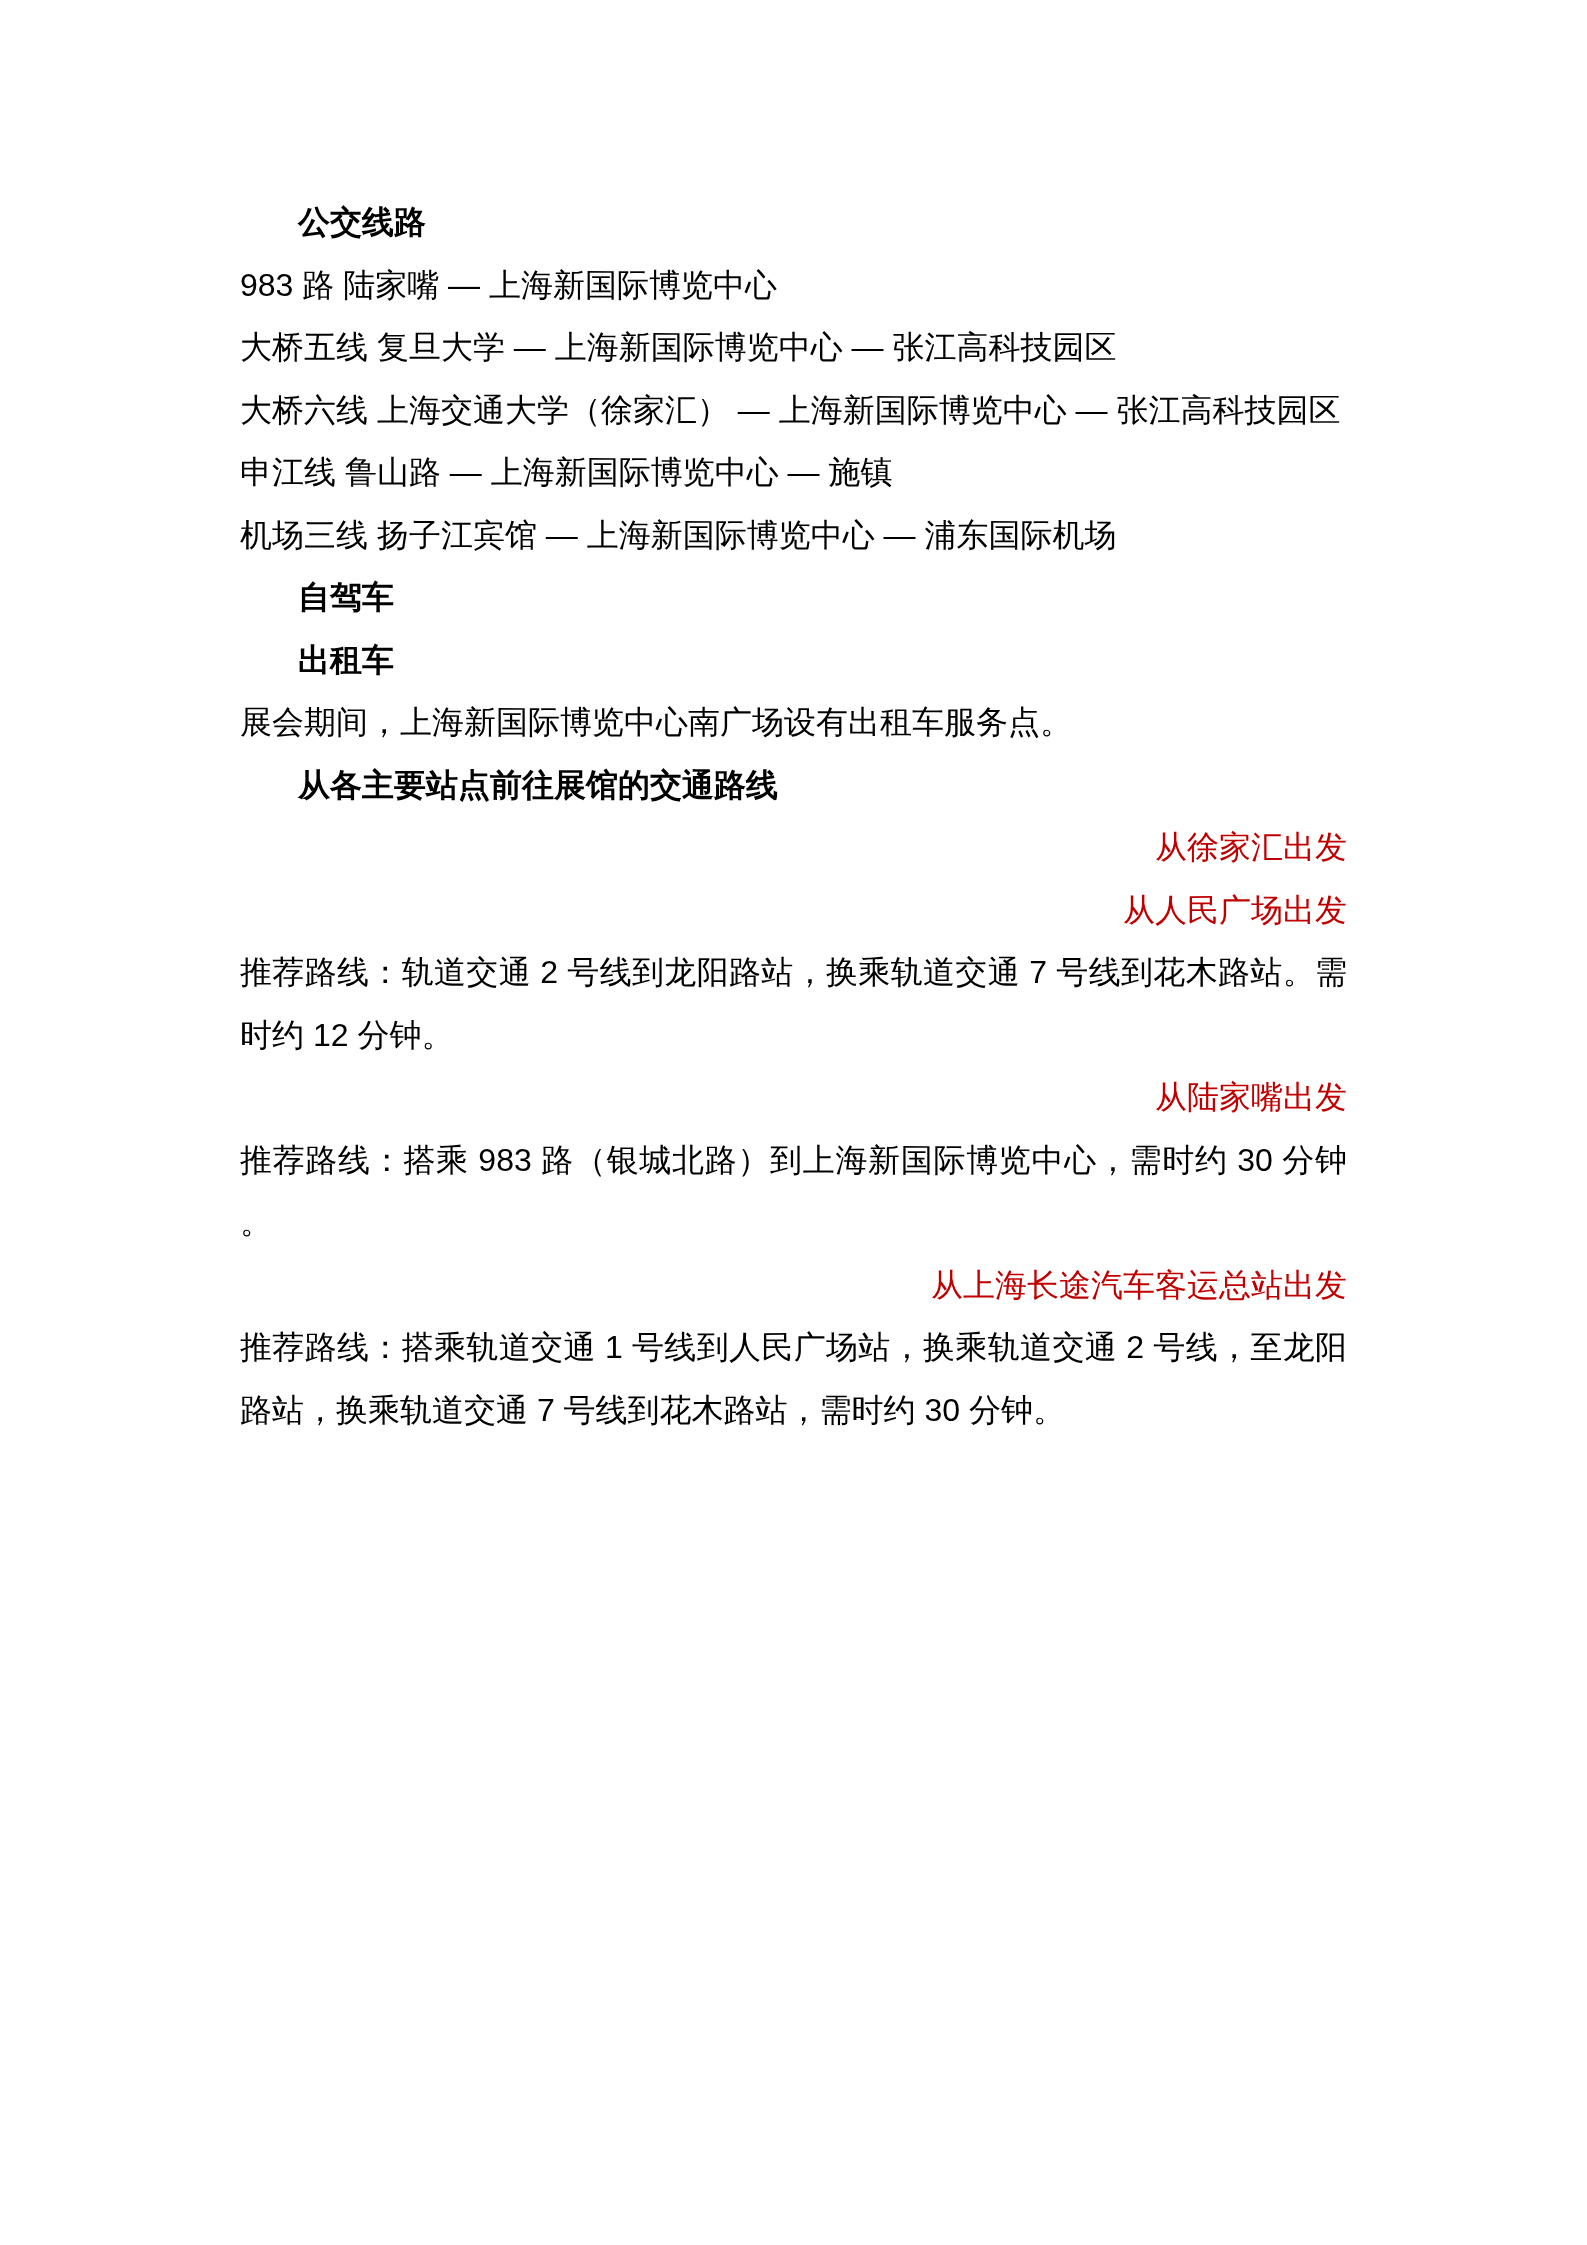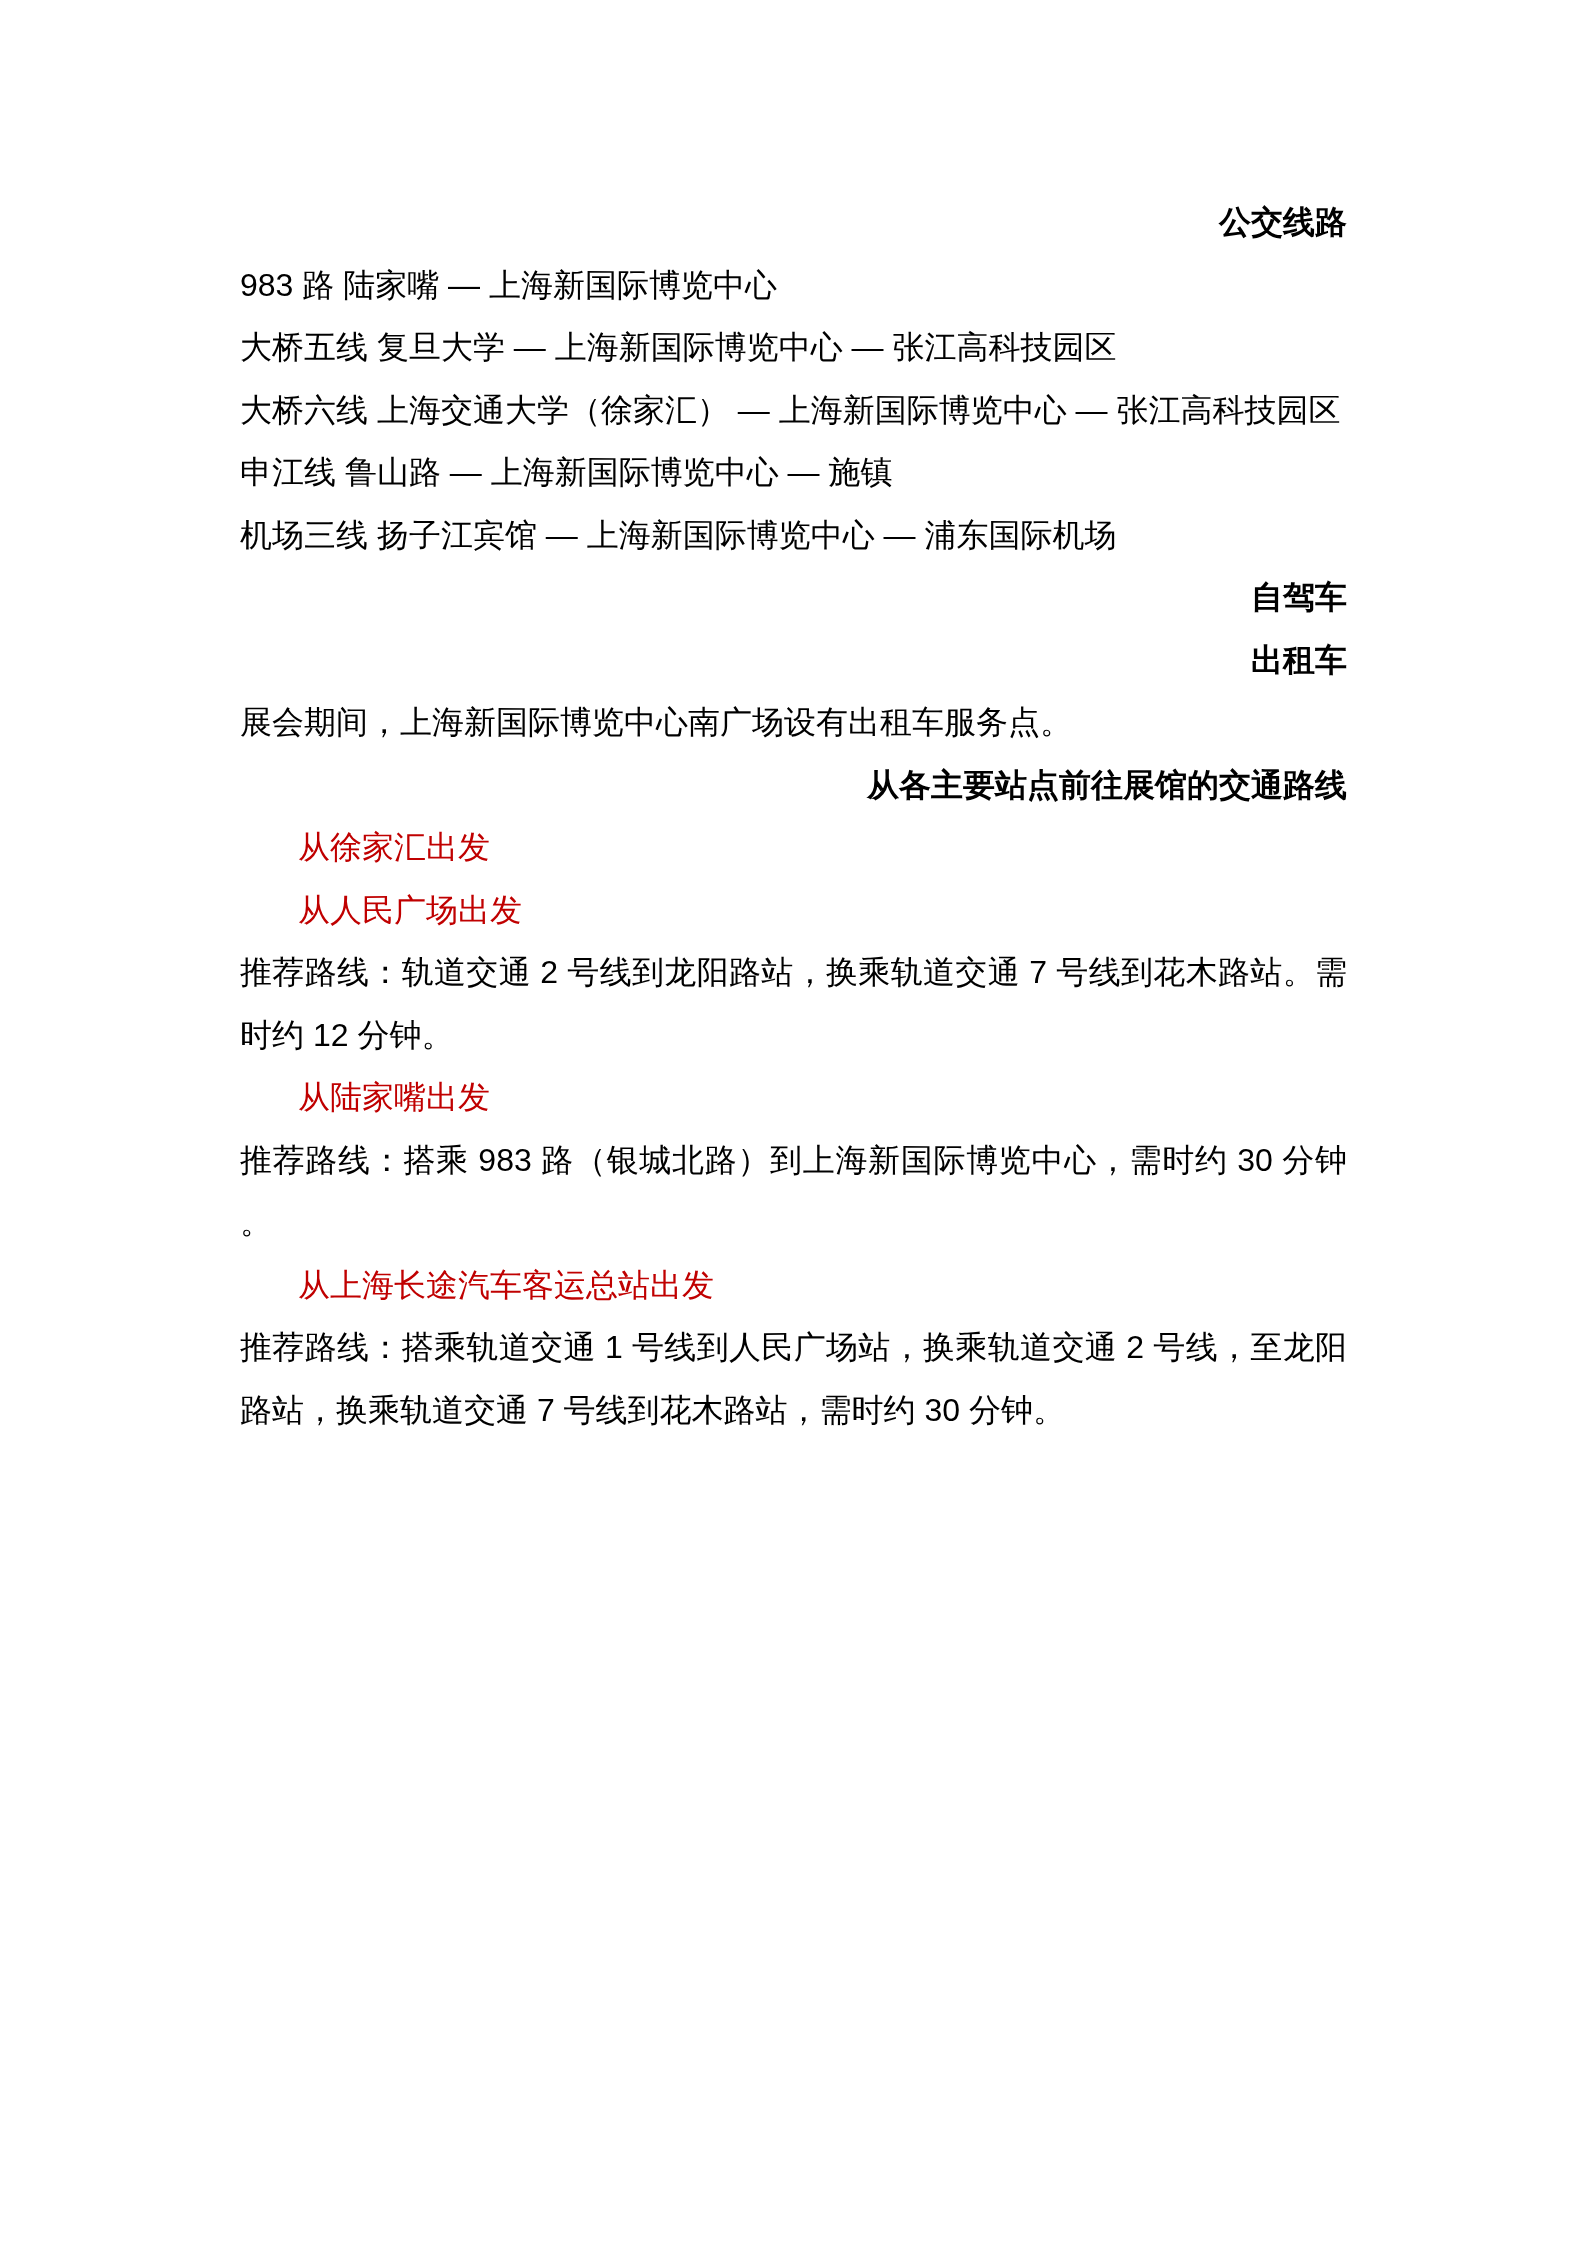--- a/index.html
+++ b/index.html
@@ -34,27 +34,27 @@
     padding: 0;
     text-indent: 0;
     text-align: justify;
     
     line-break: anywhere;
     overflow-wrap: anywhere;
   }
   p.para.heading {
     font-weight: bold;
     text-indent: 58px;
-    text-align: right;
+    text-align: left;
   }
   p.para.red-heading {
     color: var(--accent-red, #c00000);
     font-weight: normal;
     text-indent: 58px;
-    text-align: left;
+    text-align: right;
   }
 </style>
 </head>
 <body>
 
 <main class="page">
   <section class="doc-content">
       <p class="para heading">公交线路</p>
       <p class="para body">983 路 陆家嘴 — 上海新国际博览中心</p>
       <p class="para body">大桥五线 复旦大学 — 上海新国际博览中心 — 张江高科技园区</p>

